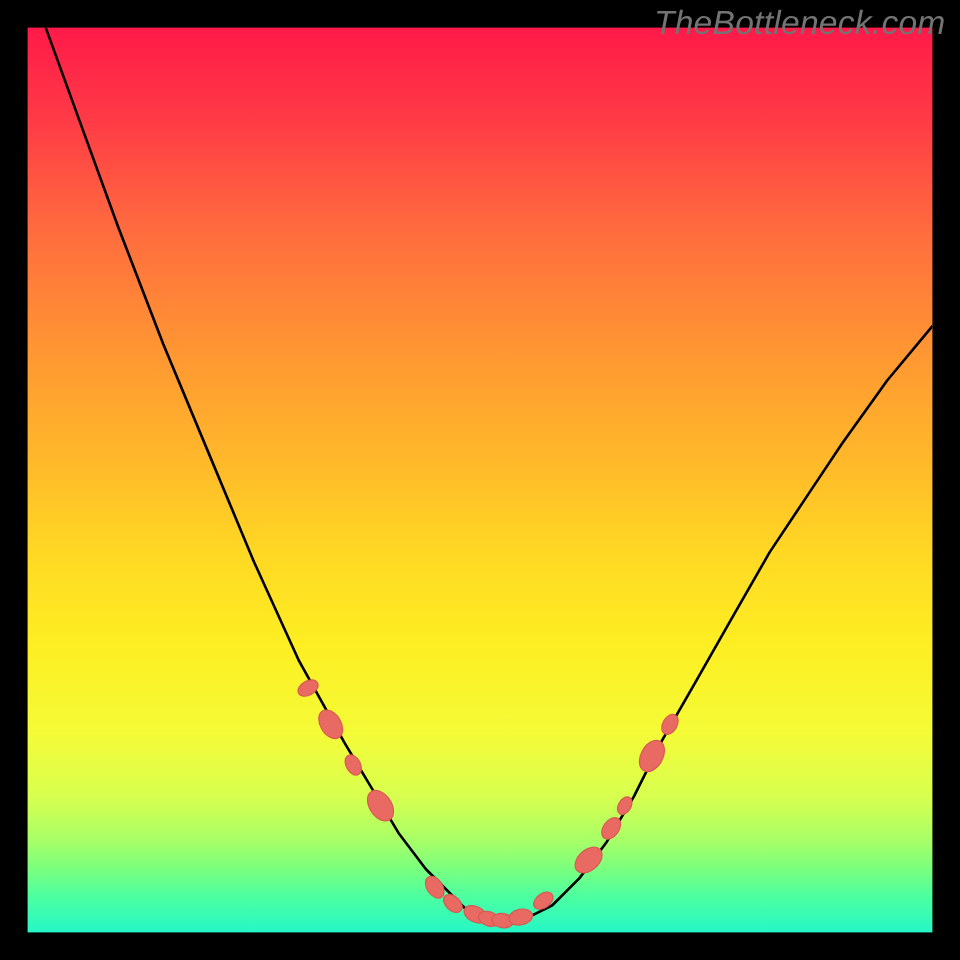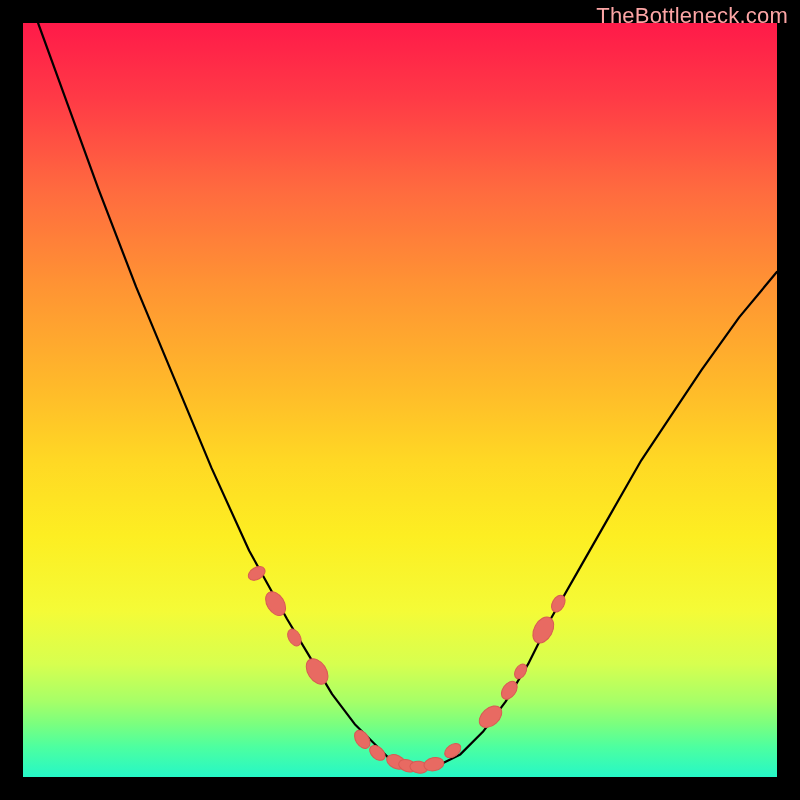--- a/index.html
+++ b/index.html
@@ -30,25 +30,26 @@
       #a6ff68 90%,
       #7aff7f 93%,
       #4dffa0 96%,
       #25f7c7 100%
     );
   }
   .watermark {
     position: absolute;
     top: 3px;
     right: 12px;
-    color: #fca5a5;
-    font-size: 22px;
+    color: #737373;
+    font-size: 28px;
     letter-spacing: 0.2px;
     font-weight: 400;
     user-select: none;
+    font-style: italic;
   }
   svg.overlay {
     position: absolute;
     left: 0;
     top: 0;
     width: 754px;
     height: 754px;
     pointer-events: none;
   }
   .curve {

